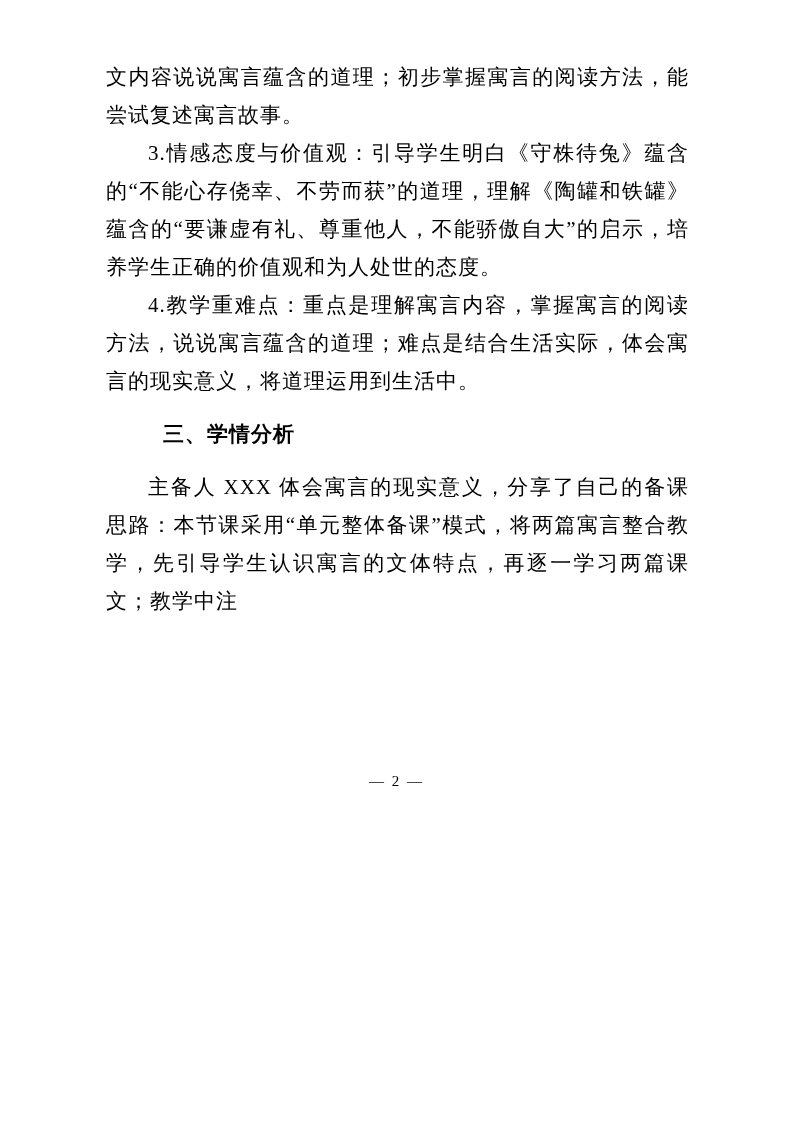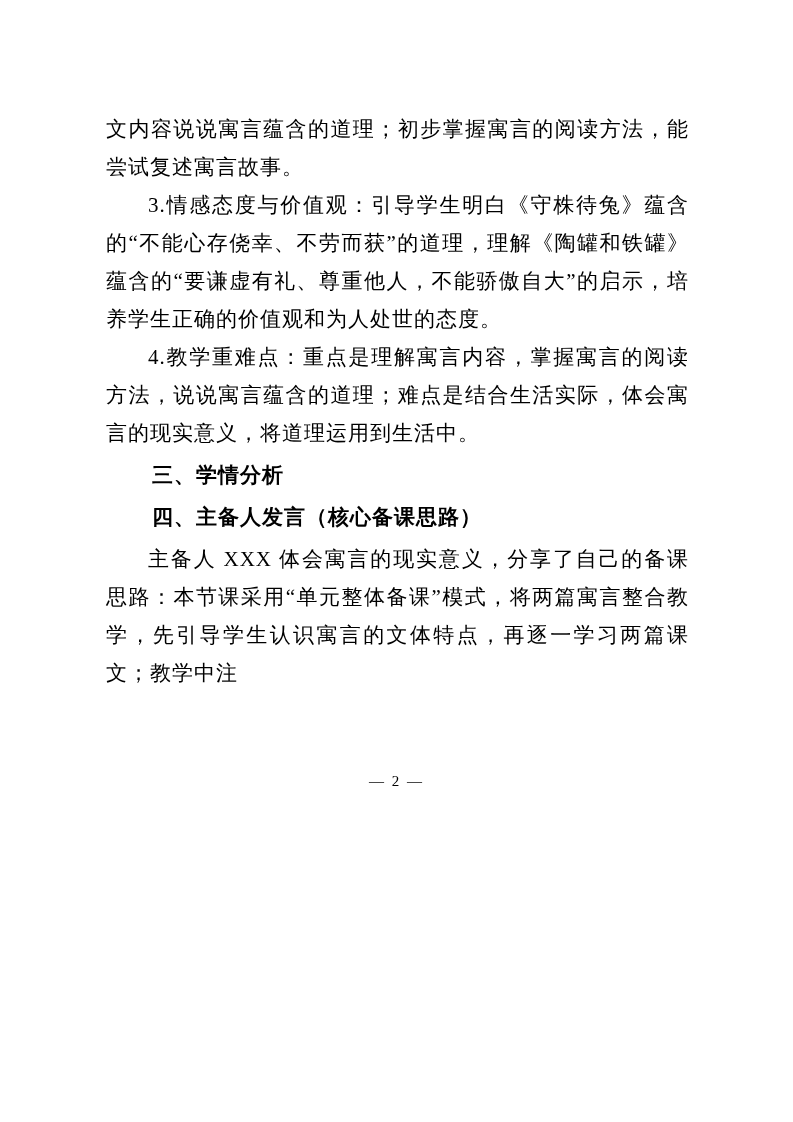--- a/index.html
+++ b/index.html
@@ -6,38 +6,38 @@
     margin: 0;
     padding: 0;
     background: #ffffff;
   }
   .page {
     position: relative;
     width: 793px;
     height: 858px;
     background: #ffffff;
     box-sizing: border-box;
-    padding: 110px 104px 0 106px;
+    padding: 58px 104px 0 106px;
     color: #000000;
     font-family: "Liberation Serif", "DejaVu Serif", serif;
     overflow: hidden;
   }
   .para {
     margin: 0;
     font-size: 21px;
     line-height: 38px;
     text-align: justify;
     letter-spacing: 1px;
     word-break: break-all;
   }
   .para.indent {
     text-indent: 2em;
   }
   .heading {
-    margin: 4px;
+    margin: 15px;
     font-size: 21px;
     line-height: 38px;
     font-weight: bold;
     text-indent: 2em;
     letter-spacing: 1px;
     font-family: "Liberation Sans", "DejaVu Sans", sans-serif;
   }
   .footer {
     position: absolute;
     bottom: 68px;
@@ -57,19 +57,18 @@
   <p class="para">文内容说说寓言蕴含的道理；初步掌握寓言的阅读方法，能尝试复述寓言故事。</p>
 
 
   <p class="para indent">3.情感态度与价值观：引导学生明白《守株待兔》蕴含的“不能心存侥幸、不劳而获”的道理，理解《陶罐和铁罐》蕴含的“要谦虚有礼、尊重他人，不能骄傲自大”的启示，培养学生正确的价值观和为人处世的态度。</p>
 
   <p class="para indent">4.教学重难点：重点是理解寓言内容，掌握寓言的阅读方法，说说寓言蕴含的道理；难点是结合生活实际，体会寓言的现实意义，将道理运用到生活中。</p>
 
   <h3 class="heading">三、学情分析</h3>
 
 
-  <h3 class="heading">四、主备人发言（核心备课思路）</h3>
 
   <p class="para indent">主备人 XXX 体会寓言的现实意义，分享了自己的备课思路：本节课采用“单元整体备课”模式，将两篇寓言整合教学，先引导学生认识寓言的文体特点，再逐一学习两篇课文；教学中注</p>
 
   <div class="footer">— 2 —</div>
 
 </div>
 
 </body></html>

